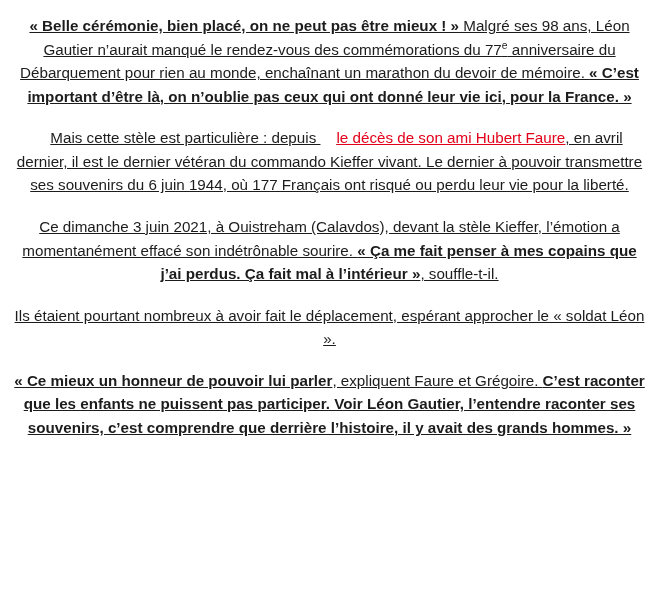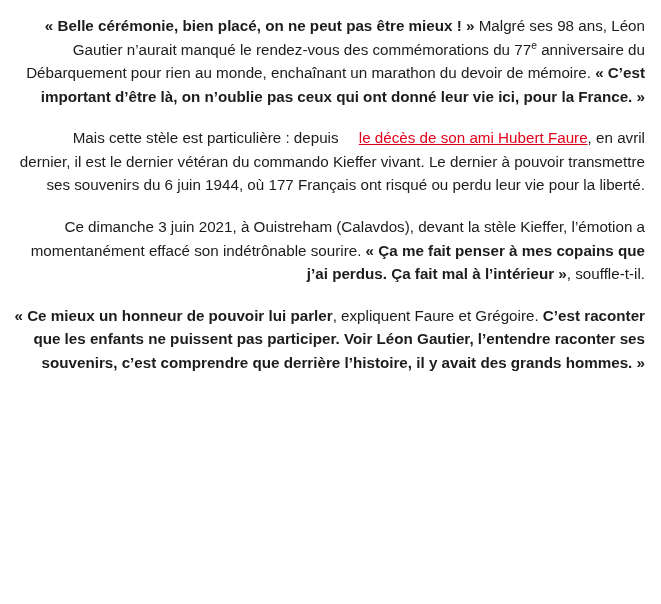--- a/index.html
+++ b/index.html
@@ -17,21 +17,22 @@
   .article {
     padding: 14px 16px 0 14px;
     box-sizing: border-box;
     width: 661px;
   }
   p {
     margin: 0 0 18px 0;
     font-size: 15.2px;
     line-height: 1.55;
     color: #1c1c1c;
-    text-align: right;
+    text-align: center;
+    text-decoration: underline;
   }
   .bold {
     font-weight: bold;
   }
   .indent-first {
     text-indent: 14px;
   }
   a.inline-link {
     color: #e2001a;
     text-decoration: underline;
@@ -55,18 +56,19 @@
 
   <p class="paragraph indent-first">
     <span>Mais cette stèle est particulière : depuis </span><a class="inline-link" href="#">le décès de son ami Hubert Faure</a><span>, en avril dernier, il est le dernier vétéran du commando Kieffer vivant. Le dernier à pouvoir transmettre ses souvenirs du 6 juin 1944, où 177 Français ont risqué ou perdu leur vie pour la liberté.</span>
   </p>
 
   <p class="paragraph">
     <span>Ce dimanche 3 juin 2021, à Ouistreham (Calavdos), devant la stèle Kieffer, l’émotion a momentanément effacé son indétrônable sourire. </span><span class="bold">« Ça me fait penser à mes copains que j’ai perdus. Ça fait mal à l’intérieur »</span><span>, souffle-t-il.</span>
   </p>
 
 
+  <p class="paragraph">Ils étaient pourtant nombreux à avoir fait le déplacement, espérant approcher le « soldat Léon ».</p>
 
   <p class="paragraph">
     <span class="bold">« Ce mieux un honneur de pouvoir lui parler</span><span>, expliquent Faure et Grégoire. </span><span class="bold">C’est raconter que les enfants ne puissent pas participer. Voir Léon Gautier, l’entendre raconter ses souvenirs, c’est comprendre que derrière l’histoire, il y avait des grands hommes. »</span>
   </p>
 
 </div>
 
 </body></html>

